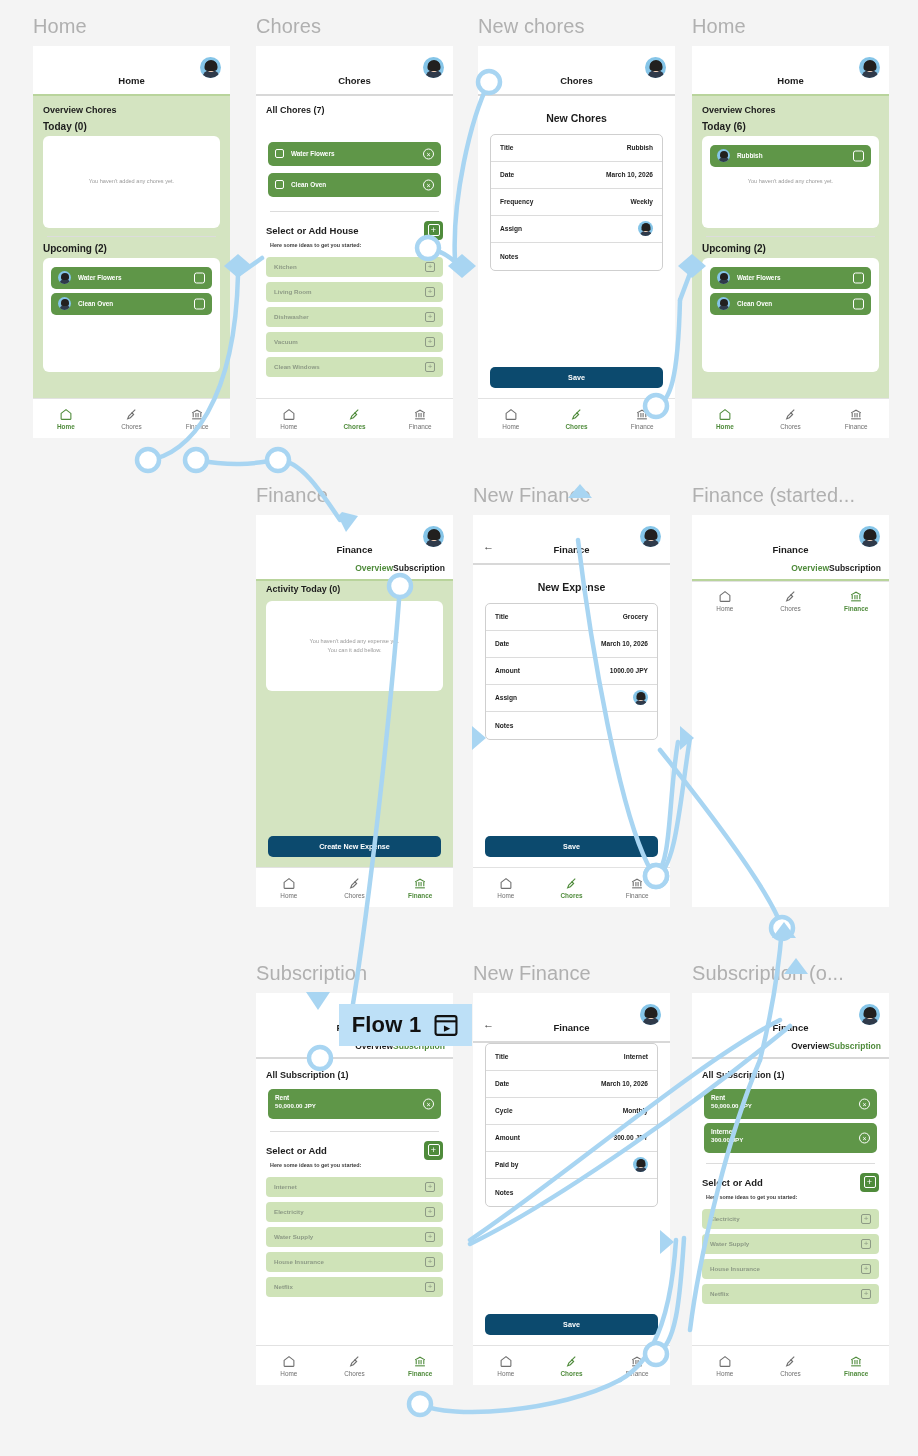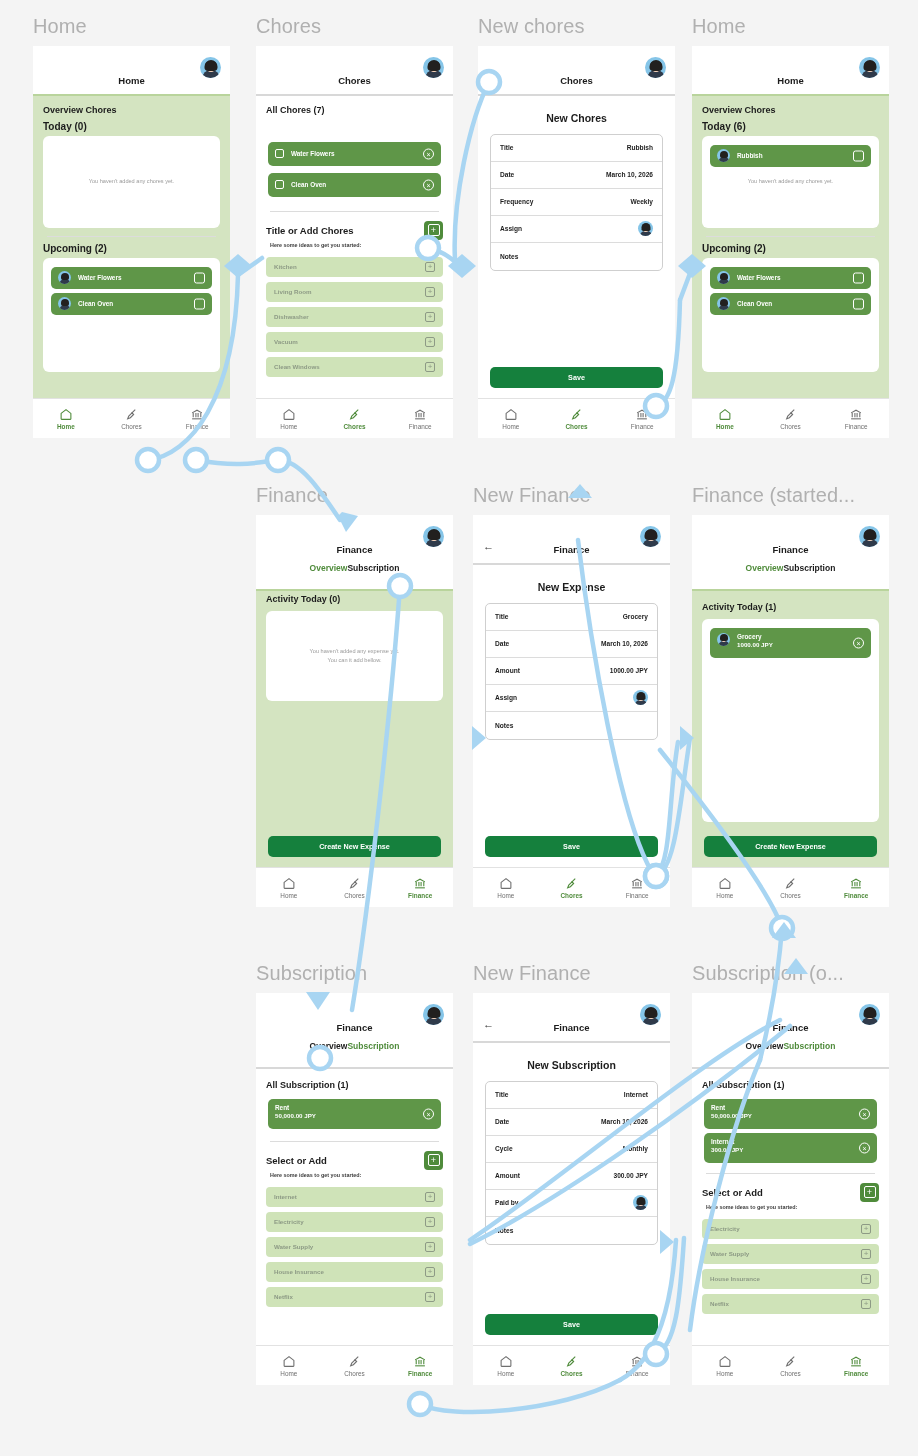--- a/index.html
+++ b/index.html
@@ -37,21 +37,21 @@
             background:#85c5e8; display:block; overflow:hidden; }
   .avatar .hair { position:absolute; left:50%; top:3px; transform:translateX(-50%);
                   width:13px; height:11px; border-radius:7px 7px 4px 4px; background:#22201f; }
   .avatar .face { position:absolute; left:50%; top:5.5px; transform:translateX(-50%);
                   width:9px; height:9.5px; border-radius:50%; background:#f6d3bb; }
   .avatar .body { position:absolute; left:50%; bottom:0; transform:translateX(-50%);
                   width:17px; height:8px; border-radius:8px 8px 0 0; background:#2f3a4a; }
   .avatar .fringe{ position:absolute; left:50%; top:3.5px; transform:translateX(-50%);
                   width:12px; height:5px; border-radius:6px 6px 0 0; background:#22201f; }
 
-  .tabs { display:flex; justify-content:center; padding:0 8px 16px; background:#fff; }
+  .tabs { display:flex; justify-content:flex-end; padding:0 8px 6px; background:#fff; }
   .tab { font-size:8.5px; font-weight:700; color:#1c1c1c; }
   .tab.active { color:#4f8b3b; }
   .hairline { height:1.5px; background:#d8d8d8; }
   .hairline.green { background:#b9d49c; }
 
   .body-area { flex:1 1 auto; position:relative; overflow:hidden; }
   .body-area.greenbg { background:#d4e4c1; }
   .body-area.whitebg { background:#fff; }
 
   .sect-title { font-size:9px; font-weight:700; color:#1c1c1c; padding:9px 10px 0; }
@@ -107,21 +107,21 @@
   .frow .k { font-size:6.6px; font-weight:700; color:#1c1c1c; }
   .frow .v { font-size:6.6px; font-weight:700; color:#1c1c1c; }
   .frow .av2 { width:15px; height:15px; border-radius:50%; background:#85c5e8; position:relative; overflow:hidden;}
   .frow .av2 .h { position:absolute; left:50%; top:2px; transform:translateX(-50%); width:9px; height:8px;
                   border-radius:5px 5px 2px 2px; background:#22201f; }
   .frow .av2 .f { position:absolute; left:50%; top:3.5px; transform:translateX(-50%); width:6.5px; height:7px;
                   border-radius:50%; background:#f6d3bb; }
   .frow .av2 .b { position:absolute; left:50%; bottom:0; transform:translateX(-50%); width:12px; height:5.5px;
                   border-radius:6px 6px 0 0; background:#2f3a4a; }
 
-  .cta { position:absolute; left:12px; right:12px; bottom:10px; height:21px; background:#15803d;
+  .cta { position:absolute; left:12px; right:12px; bottom:10px; height:21px; background:#0c4a6e;
          border-radius:5px; display:flex; align-items:center; justify-content:center;
          font-size:7.2px; font-weight:700; color:#fff; }
 
   
   .bnav { flex:0 0 auto; height:40px; background:#fff; border-top:1px solid #e2e2e2;
           display:flex; align-items:center; }
   .bitem { flex:1; display:flex; flex-direction:column; align-items:center; gap:2px; }
   .bitem .lbl { font-size:6.4px; color:#6f6f6f; }
   .bitem.active .lbl { color:#4f8b3b; font-weight:700; }
   .bicon { width:14px; height:13px; display:block; }
@@ -301,21 +301,21 @@
             <span class="xbtn">×</span>
           </div>
           <div class="chipcard" style="height:24px; margin:7px 12px;">
             <span class="cbox-left"></span>
             <span class="cname">Clean Oven</span>
             <span class="xbtn">×</span>
           </div>
         </div>
         <div class="divider" style="margin-top:14px;"></div>
         <div class="addhead">
-          <span class="h">Title or Add Chores</span>
+          <span class="h">Select or Add House</span>
           <span class="addbtn">
               <span class="sq">+</span>
             </span>
         </div>
         <div class="addsub">Here some ideas to get you started:</div>
         <div>
           <div class="ideacard">
               <span class="t">Kitchen</span>
               <span class="plusbox">+</span>
             </div>
@@ -640,38 +640,20 @@
             <i class="face"></i>
             <i class="hair"></i>
             <i class="fringe"></i>
           </span>
       </div>
       <div class="tabs">
         <span class="tab active">Overview</span>
         <span class="tab">Subscription</span>
       </div>
       <div class="hairline green"></div>
-      <div class="body-area greenbg">
-        <div class="sect-title" style="padding-top:11px;">Activity Today (1)</div>
-        <div class="panel" style="margin-top:7px; height:203px; padding-top:5px;">
-          <div class="chipcard tall">
-            <span class="mini-av">
-                <i class="b"></i>
-                <i class="f"></i>
-                <i class="h"></i>
-              </span>
-            <span class="two">
-              <span class="cname">Grocery</span>
-              <span class="amt">1000.00 JPY</span>
-            </span>
-            <span class="xbtn">×</span>
-          </div>
-        </div>
-        <div class="cta">Create New Expense</div>
-      </div>
       <div class="bnav">
         <div class="bitem">
           <svg class="bicon" viewBox="0 0 24 24" fill="none" stroke-width="2">
               <path d="M3 10l9-7 9 7v10a1 1 0 0 1-1 1H4a1 1 0 0 1-1-1z"></path>
             </svg>
           <span class="lbl">Home</span>
         </div>
         <div class="bitem">
           <svg class="bicon" viewBox="0 0 24 24" fill="none" stroke-width="2">
               <path d="M18 3l-7 7"></path>
@@ -784,21 +766,20 @@
         <span class="ttl">Finance</span>
         <span class="avatar">
             <i class="body"></i>
             <i class="face"></i>
             <i class="hair"></i>
             <i class="fringe"></i>
           </span>
       </div>
       <div class="hairline"></div>
       <div class="body-area whitebg">
-        <div class="form-title">New Subscription</div>
         <div class="form">
           <div class="frow">
               <span class="k">Title</span>
               <span class="v">Internet</span>
             </div>
           <div class="frow">
               <span class="k">Date</span>
               <span class="v">March 10, 2026</span>
             </div>
           <div class="frow">
@@ -931,14 +912,22 @@
               <path d="M3 9l9-5 9 5"></path>
               <path d="M5 9v8M10 9v8M14 9v8M19 9v8"></path>
               <path d="M3 20h18"></path>
             </svg>
           <span class="lbl">Finance</span>
         </div>
       </div>
     </div>
   </div>
 
+  <div id="flow-badge">
+    <span class="txt">Flow 1</span>
+    <svg class="pico" viewBox="0 0 24 22" fill="none" stroke="#111" stroke-width="2">
+      <rect x="2" y="2" width="20" height="18" rx="2"></rect>
+      <line x1="2" y1="7" x2="22" y2="7"></line>
+      <polygon points="10,11 16,14 10,17" fill="#111" stroke="none"></polygon>
+    </svg>
+  </div>
 
 </div>
 
 </body></html>

